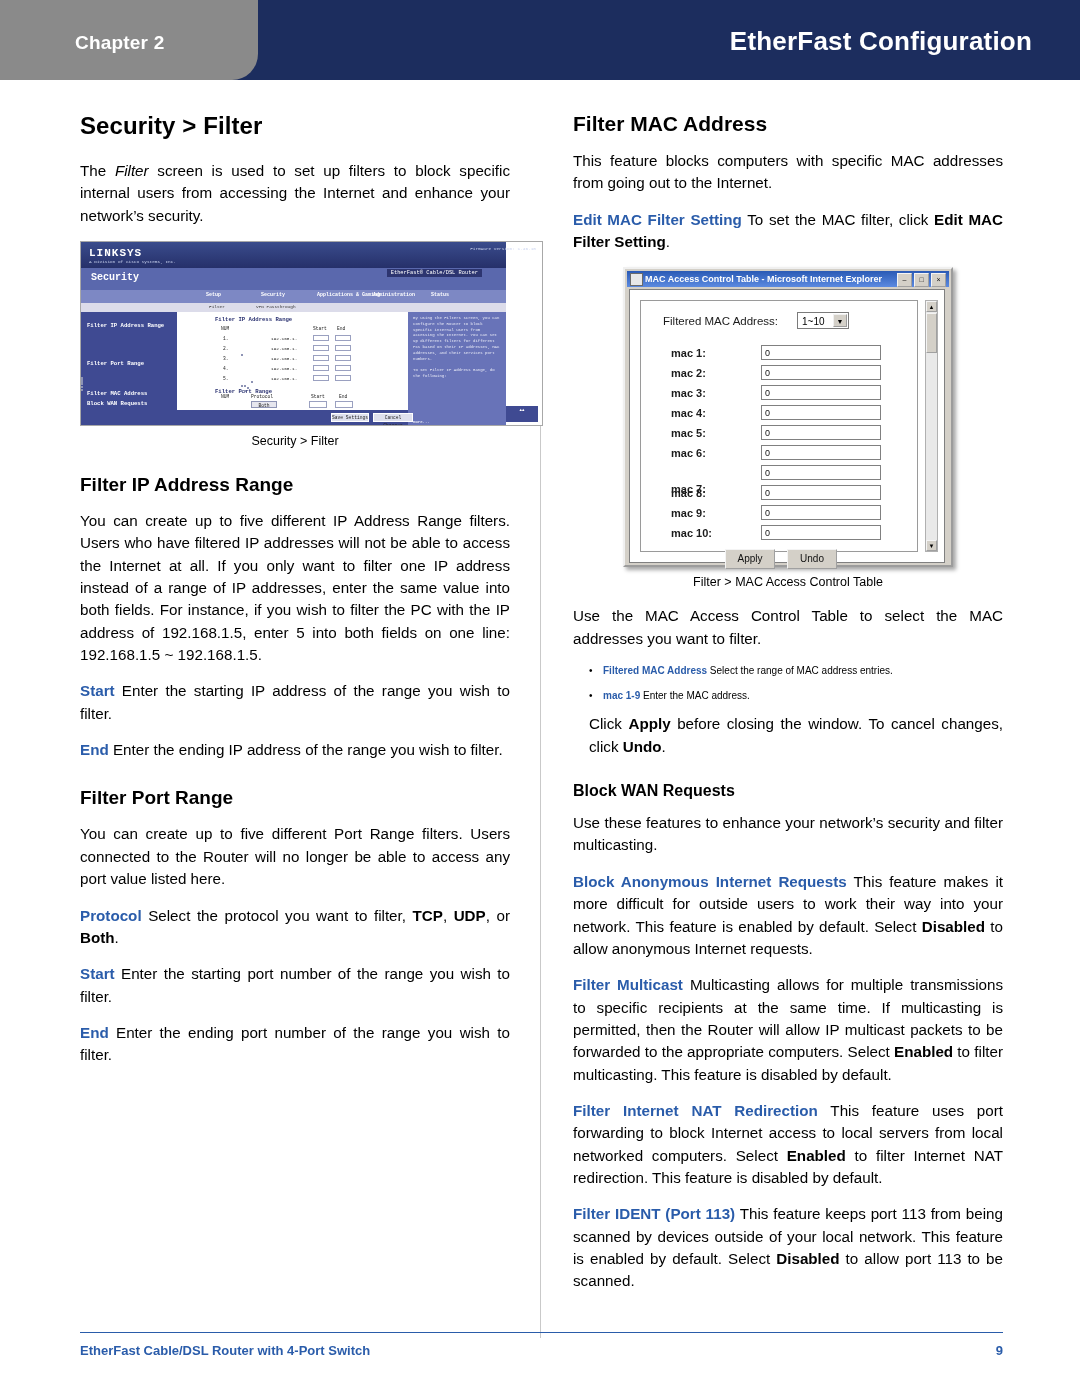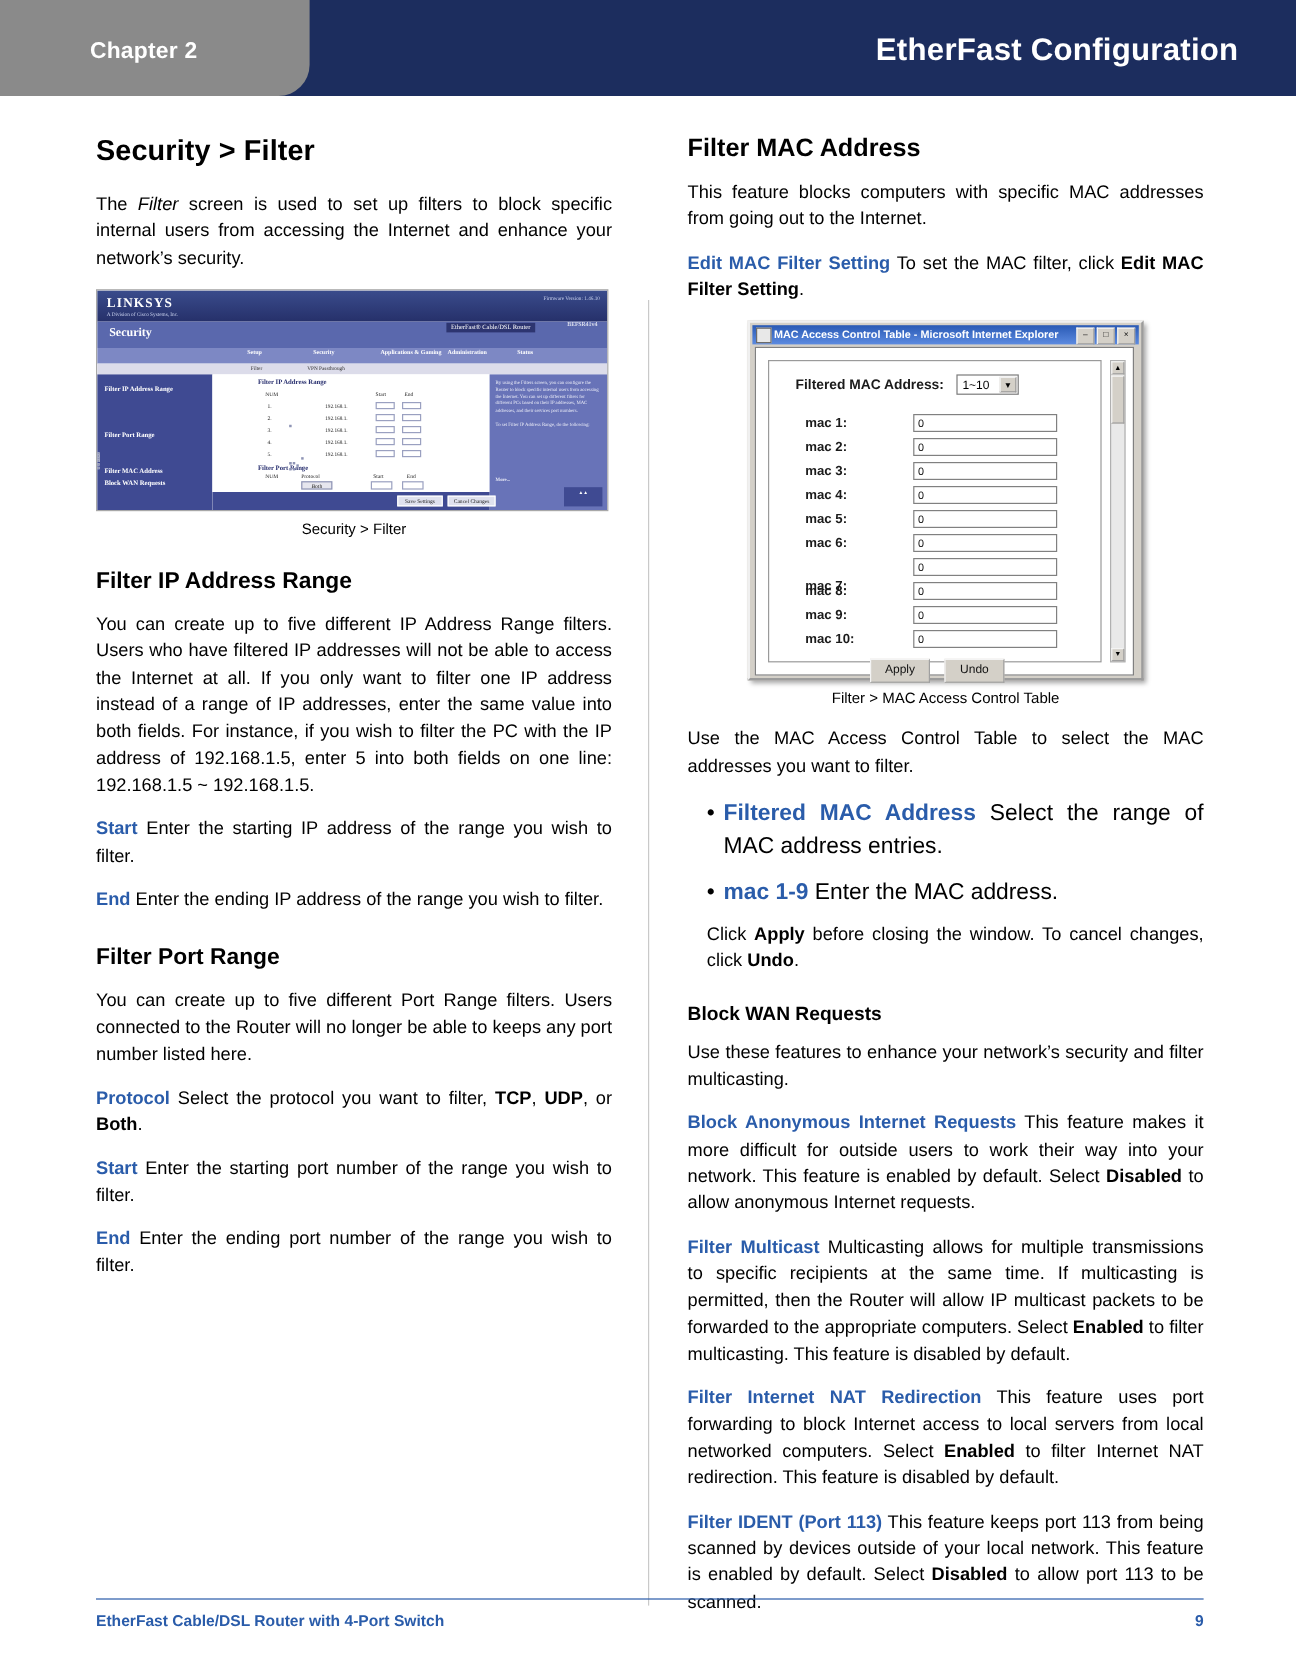--- a/index.html
+++ b/index.html
@@ -105,21 +105,21 @@
   .blue { color: #2a5caa; font-weight: bold; }
   .bold { font-weight: bold; }
   .ital { font-style: italic; }
 
   ul.bl {
     margin: 0 0 10px 0;
     padding: 0 0 0 16px;
     list-style: none;
   }
   ul.bl li {
-    font-size: 19px;
+    font-size: 10px;
     line-height: 1.47;
     text-align: justify;
     margin-bottom: 10px;
     position: relative;
     padding-left: 14px;
   }
   ul.bl li:before {
     content: "\2022";
     position: absolute;
     left: 0;
@@ -163,21 +163,22 @@
 
   
   .shot1 {
     position: relative;
     width: 425px;
     height: 183px;
     margin: 6px 0 0 0;
     background: #ffffff;
     border: 1px solid #a8a8a8;
     overflow: hidden;
-    font-family: Liberation Serif, serif;
+    font-family: Liberation Mono, monospace;
+    padding-left: 36px;
   }
   .s1-topbar {
     position: absolute; top: 0; left: 0;
     width: 425px; height: 26px;
     background: linear-gradient(#3a4c8c, #26306a);
   }
   .s1-logo {
     position: absolute; top: 5px; left: 8px;
     color: #fff; font-size: 11px; font-weight: bold;
     letter-spacing: 1px;
@@ -367,21 +368,21 @@
     top: 10px; left: 10px;
     width: 278px; height: 252px;
     border: 1px solid #9a9a9a;
     background: #ffffff;
     box-sizing: border-box;
   }
   .s2-flabel {
     position: absolute;
     top: 14px; left: 22px;
     font-size: 11.5px;
-    font-weight: bold;
+    font-weight: normal;
     color: #1b1b1b;
   }
   .s2-fselect {
     position: absolute;
     top: 11px; left: 156px;
     width: 52px; height: 17px;
     border: 1px solid #7b7b7b;
     background: #ffffff;
     font-size: 10px;
     line-height: 17px;
@@ -597,21 +598,21 @@
     </div>
   </div>
   <div class="caption">Security &gt; Filter</div>
 
   <h2 class="sub">Filter IP Address Range</h2>
   <p class="body">You can create up to five different IP Address Range filters. Users who have filtered IP addresses will not be able to access the Internet at all. If you only want to filter one IP address instead of a range of IP addresses, enter the same value into both fields. For instance, if you wish to filter the PC with the IP address of 192.168.1.5, enter 5 into both fields on one line: 192.168.1.5 ~ 192.168.1.5.</p>
   <p class="body"><span class="blue">Start</span><span>  Enter the starting IP address of the range you wish to filter.</span></p>
   <p class="body"><span class="blue">End</span><span>  Enter the ending IP address of the range you wish to filter.</span></p>
 
   <h2 class="sub">Filter Port Range</h2>
-  <p class="body">You can create up to five different Port Range filters. Users connected to the Router will no longer be able to keeps any port number listed here.</p>
+  <p class="body">You can create up to five different Port Range filters. Users connected to the Router will no longer be able to access any port value listed here.</p>
   <p class="body"><span class="blue">Protocol</span><span>  Select the protocol you want to filter, </span><span class="bold">TCP</span><span>, </span><span class="bold">UDP</span><span>, or </span><span class="bold">Both</span><span>.</span></p>
   <p class="body"><span class="blue">Start</span><span>  Enter the starting port number of the range you wish to filter.</span></p>
   <p class="body"><span class="blue">End</span><span>  Enter the ending port number of the range you wish to filter.</span></p>
 </div>
 
 <div class="col-right">
 
   <h2 class="sub first" style="font-size:21px">Filter MAC Address</h2>
   <p class="body">This feature blocks computers with specific MAC addresses from going out to the Internet.</p>
 

